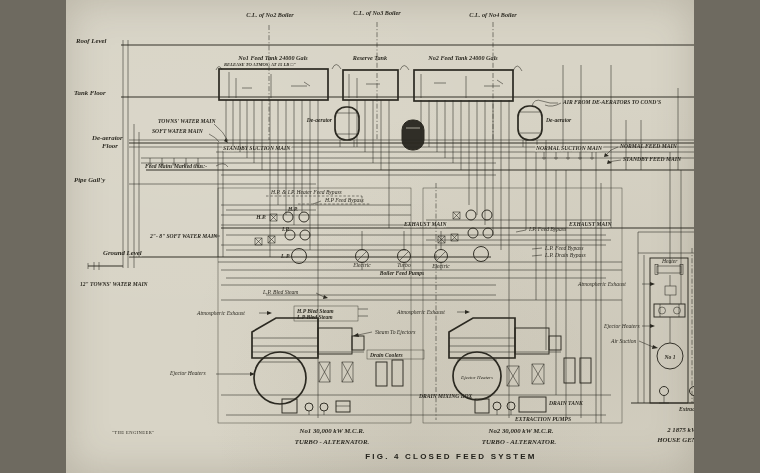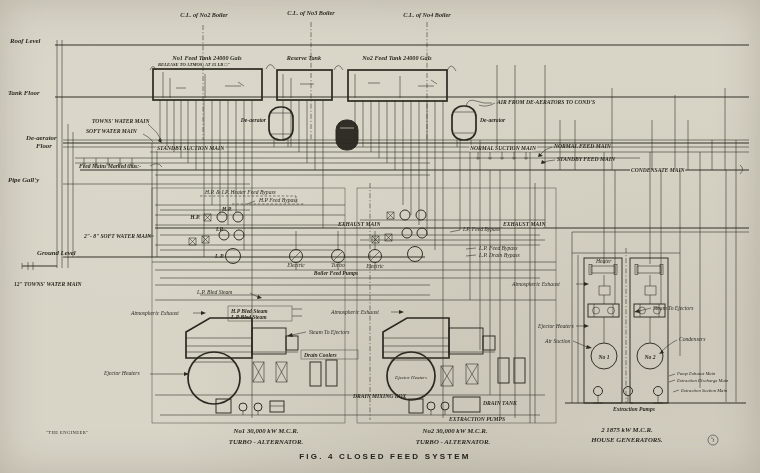--- a/index.html
+++ b/index.html
@@ -1,17 +1,17 @@
 <!DOCTYPE html>
 <html><head>
 <meta charset="utf-8">
 <style>
   html,body{margin:0;padding:0;background:#6e6a60;}
   .page{
-    position:relative;width:760px;height:473px;margin:0 auto;overflow:hidden;
+    position:relative;width:628px;height:473px;margin:0 auto;overflow:hidden;
     background:
       radial-gradient(ellipse at 18% 25%, rgba(255,255,255,.06), transparent 45%),
       radial-gradient(ellipse at 85% 75%, rgba(110,100,80,.10), transparent 55%),
       radial-gradient(ellipse at 55% 95%, rgba(120,112,92,.08), transparent 40%),
       #d8d4c6;
     box-shadow:inset 0 0 40px rgba(90,84,66,.25);
     font-family:"Liberation Serif", serif;
   }
   svg{position:absolute;left:0;top:0;}
   svg text{fill:#2b2921;}

